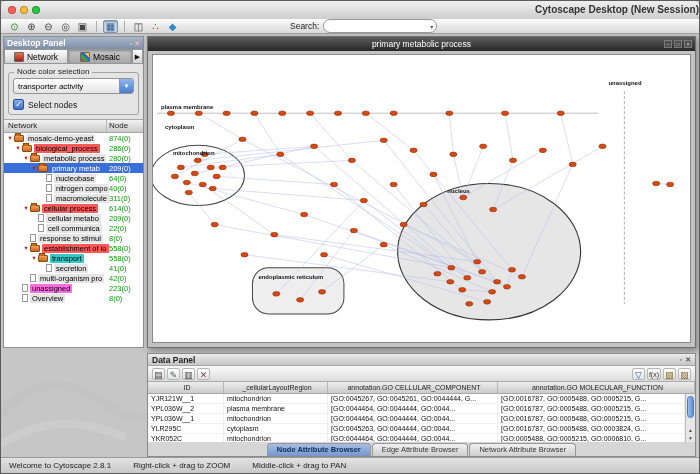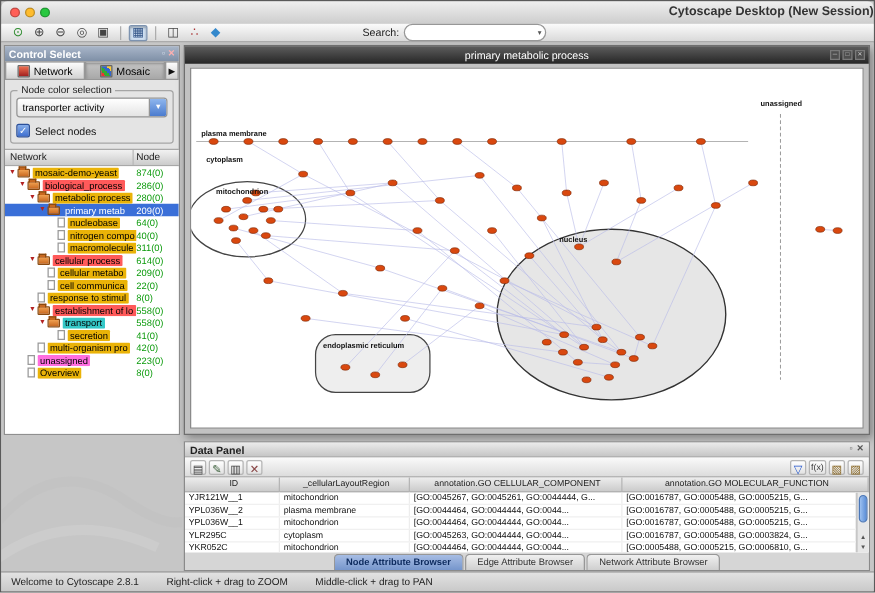--- a/index.html
+++ b/index.html
@@ -50,21 +50,21 @@
   .th-nodes{width:34px;padding-left:2px;height:100%;line-height:12px;flex:none;}
   .tree-body{flex:1;background:#fff;overflow:hidden;}
   .tree-row{display:flex;align-items:center;height:10px;font-size:7.5px;white-space:nowrap;cursor:default;}
   .tree-row.sel{background:#3a6fd8;color:#fff;}
   .expander{width:8px;flex:none;font-size:5.5px;color:#b22222;text-align:center;line-height:10px;}
   .folder-icon{width:10px;height:7px;background:linear-gradient(#f0a050,#c86820);border:1px solid #8a4a10;border-radius:1px;position:relative;flex:none;margin-right:2px;box-sizing:border-box;}
   .folder-icon::before{content:'';position:absolute;top:-3px;left:0;width:4px;height:2px;background:#c86820;border:1px solid #8a4a10;border-bottom:none;}
   .doc-icon{width:6px;height:8px;background:#fff;border:1px solid #999;flex:none;margin-right:2px;box-sizing:border-box;}
   .tree-label-wrap{flex:1;overflow:hidden;white-space:nowrap;}
   .tree-label{display:inline-block;padding:0 2px;border-radius:1px;line-height:9px;}
-  .lg{background:#eab308;}.lr{background:#ff5a5a;}.lt{background:#35c8c8;}.lm{background:#ff6ee0;}
+  .lg{background:#e5e5e5;}.lr{background:#ff5a5a;}.lt{background:#35c8c8;}.lm{background:#ff6ee0;}
   .tree-row.sel .tree-label{background:transparent;}
   .tree-count{width:34px;flex:none;font-size:7.5px;color:#0a9a0a;overflow:hidden;}
   .tree-row.sel .tree-count{color:#fff;}
   
   .network-window{position:absolute;left:146px;top:2px;width:549px;height:312px;background:#c2c2c2;border:1px solid #6f6f6f;box-shadow:2px 3px 7px rgba(0,0,0,.35);box-sizing:border-box;}
   .nw-title{position:absolute;top:0;left:0;right:0;height:14px;background:linear-gradient(#5d5d5d,#262626);color:#fff;font-size:8.5px;line-height:14px;text-align:center;}
   .nw-buttons{position:absolute;right:3px;top:3px;display:flex;gap:2px;}
   .nw-btn{width:8px;height:8px;background:#4e4e4e;border:1px solid #7a7a7a;color:#ccc;font-size:5px;line-height:7px;text-align:center;box-sizing:border-box;}
   .nw-canvas{position:absolute;left:4px;right:4px;top:17px;bottom:4px;background:#fff;border:1px solid #8a8a8a;overflow:hidden;}
   .nw-canvas svg{width:100%;height:100%;display:block;}
@@ -132,21 +132,21 @@
 
   <div class="desktop">
 
     <svg class="watermark" viewBox="0 0 145 112">
       <path d="M -10 80 Q 40 14 100 55 T 165 38" fill="none" stroke="#c3c3c3" stroke-width="8"></path>
       <path d="M -10 106 Q 50 58 125 92" fill="none" stroke="#cccccc" stroke-width="8"></path>
     </svg>
 
     <div class="control-panel">
       <div class="cp-header">
-        <span>Control Select</span>
+        <span>Desktop Panel</span>
         <span class="cp-header-icons">
           <span class="cp-hicon">▫</span>
           <span class="cp-hicon close">✕</span>
         </span>
       </div>
       <div class="cp-tabs">
         <span id="cp-tabs" style="display:flex;flex:1;">
             <span class="cp-tab" style="flex: 1 1 0%;">
               <span class="cp-tab-icon network-tab-icon"></span>
               <span>Network</span>

